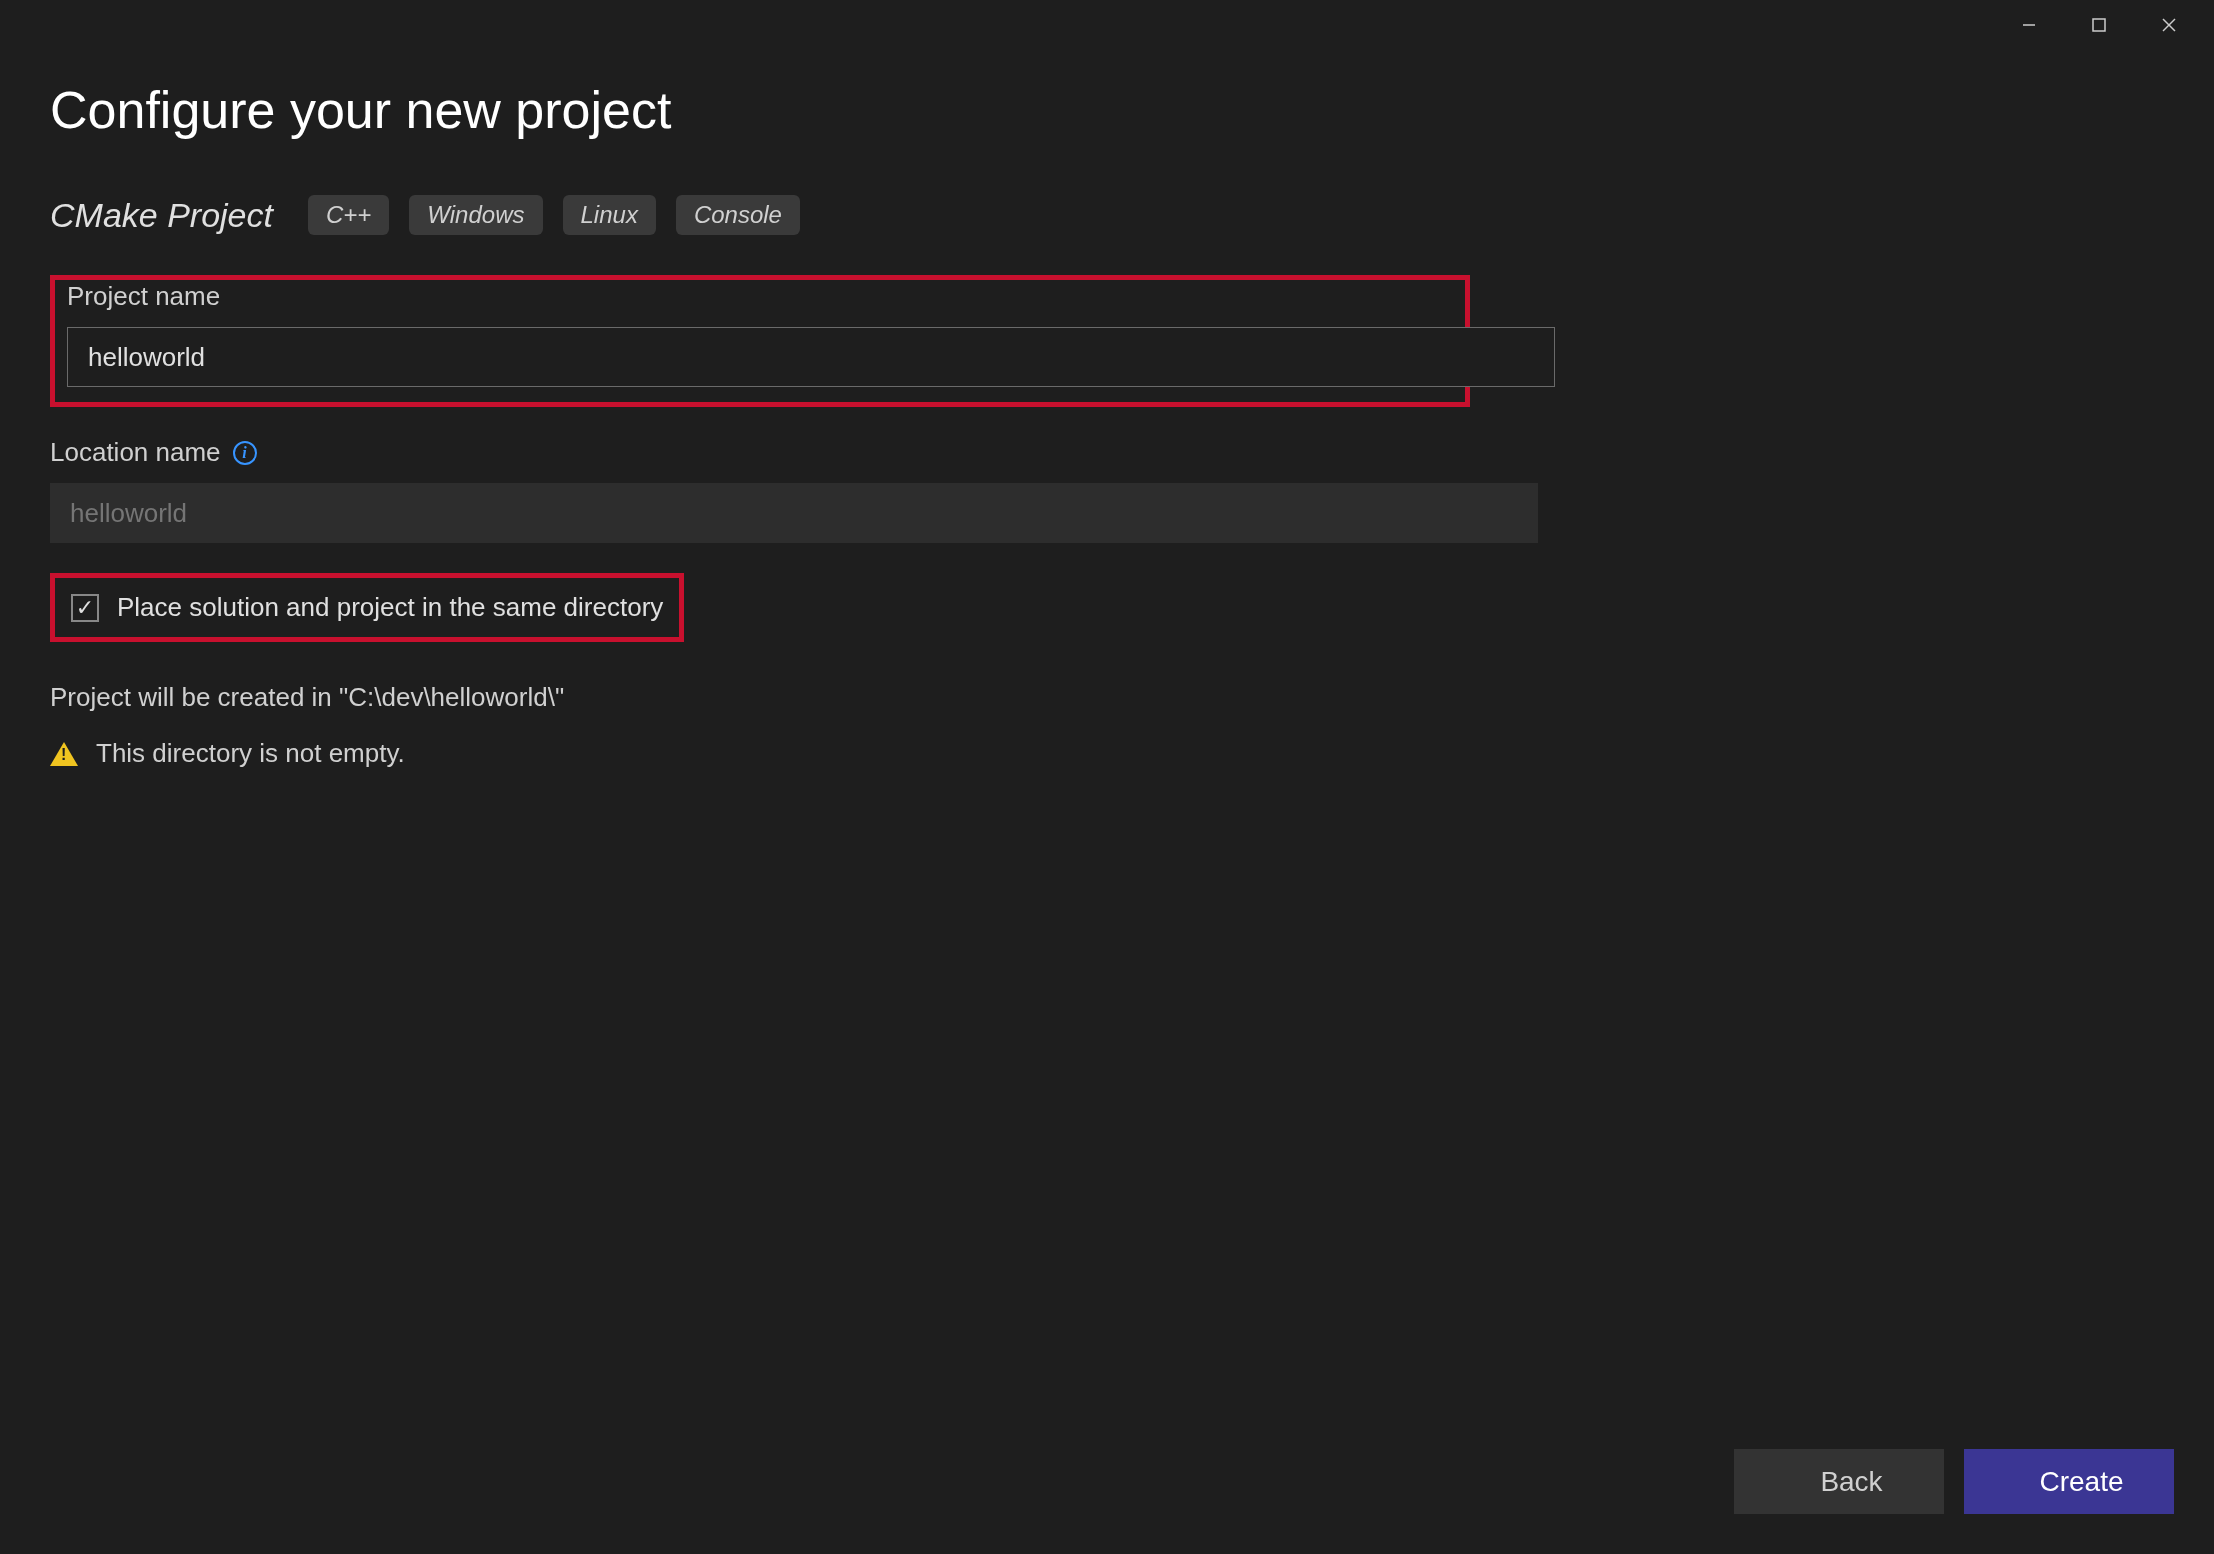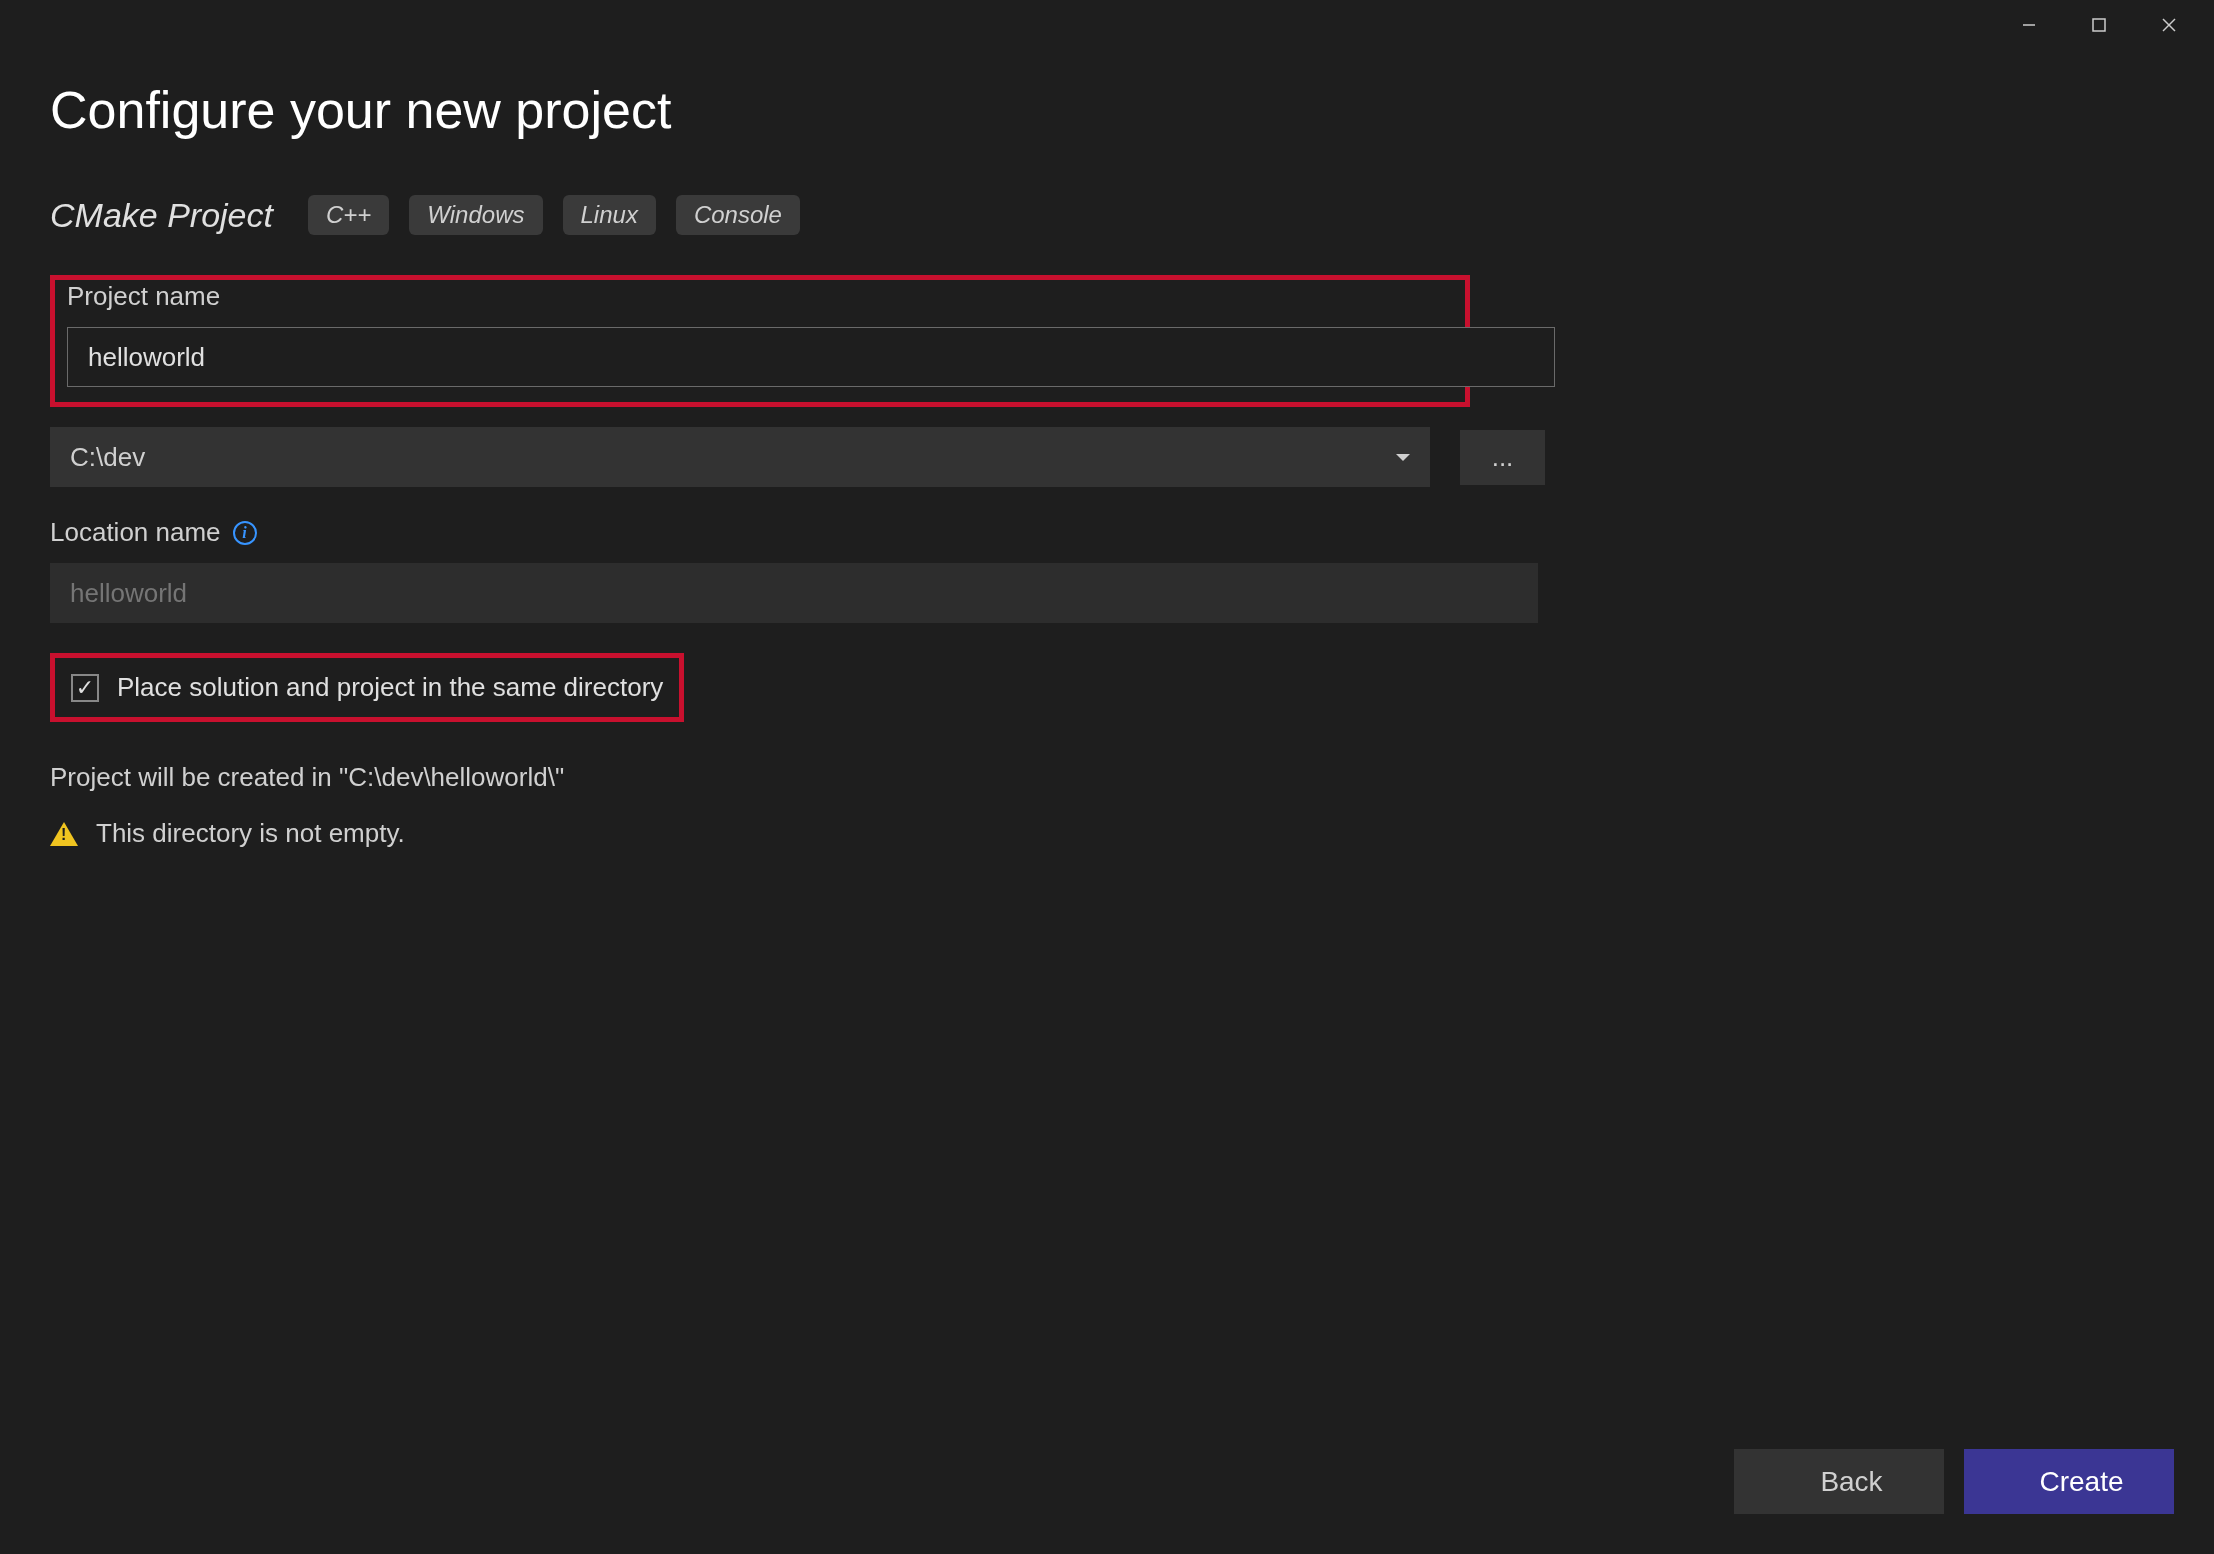--- a/index.html
+++ b/index.html
@@ -262,27 +262,20 @@
   </div>
 
   <div class="highlight-box-1">
     <div class="field-group" style="margin-bottom:0;">
       <div class="field-label">Project name</div>
       <input type="text" class="text-input" value="helloworld" style="">
     </div>
   </div>
 
   <div class="field-group">
-    <div class="location-row">
-      <div class="select-input">
-        <span>C:\dev</span>
-        <span class="dropdown-arrow"></span>
-      </div>
-      <button class="browse-btn">...</button>
-    </div>
   </div>
 
   <div class="field-group">
     <div class="field-label">
       <span>Location name</span>
       <span class="info-icon">i</span>
     </div>
     <input type="text" class="text-input disabled" disabled="" placeholder="helloworld" style="">
   </div>
 

